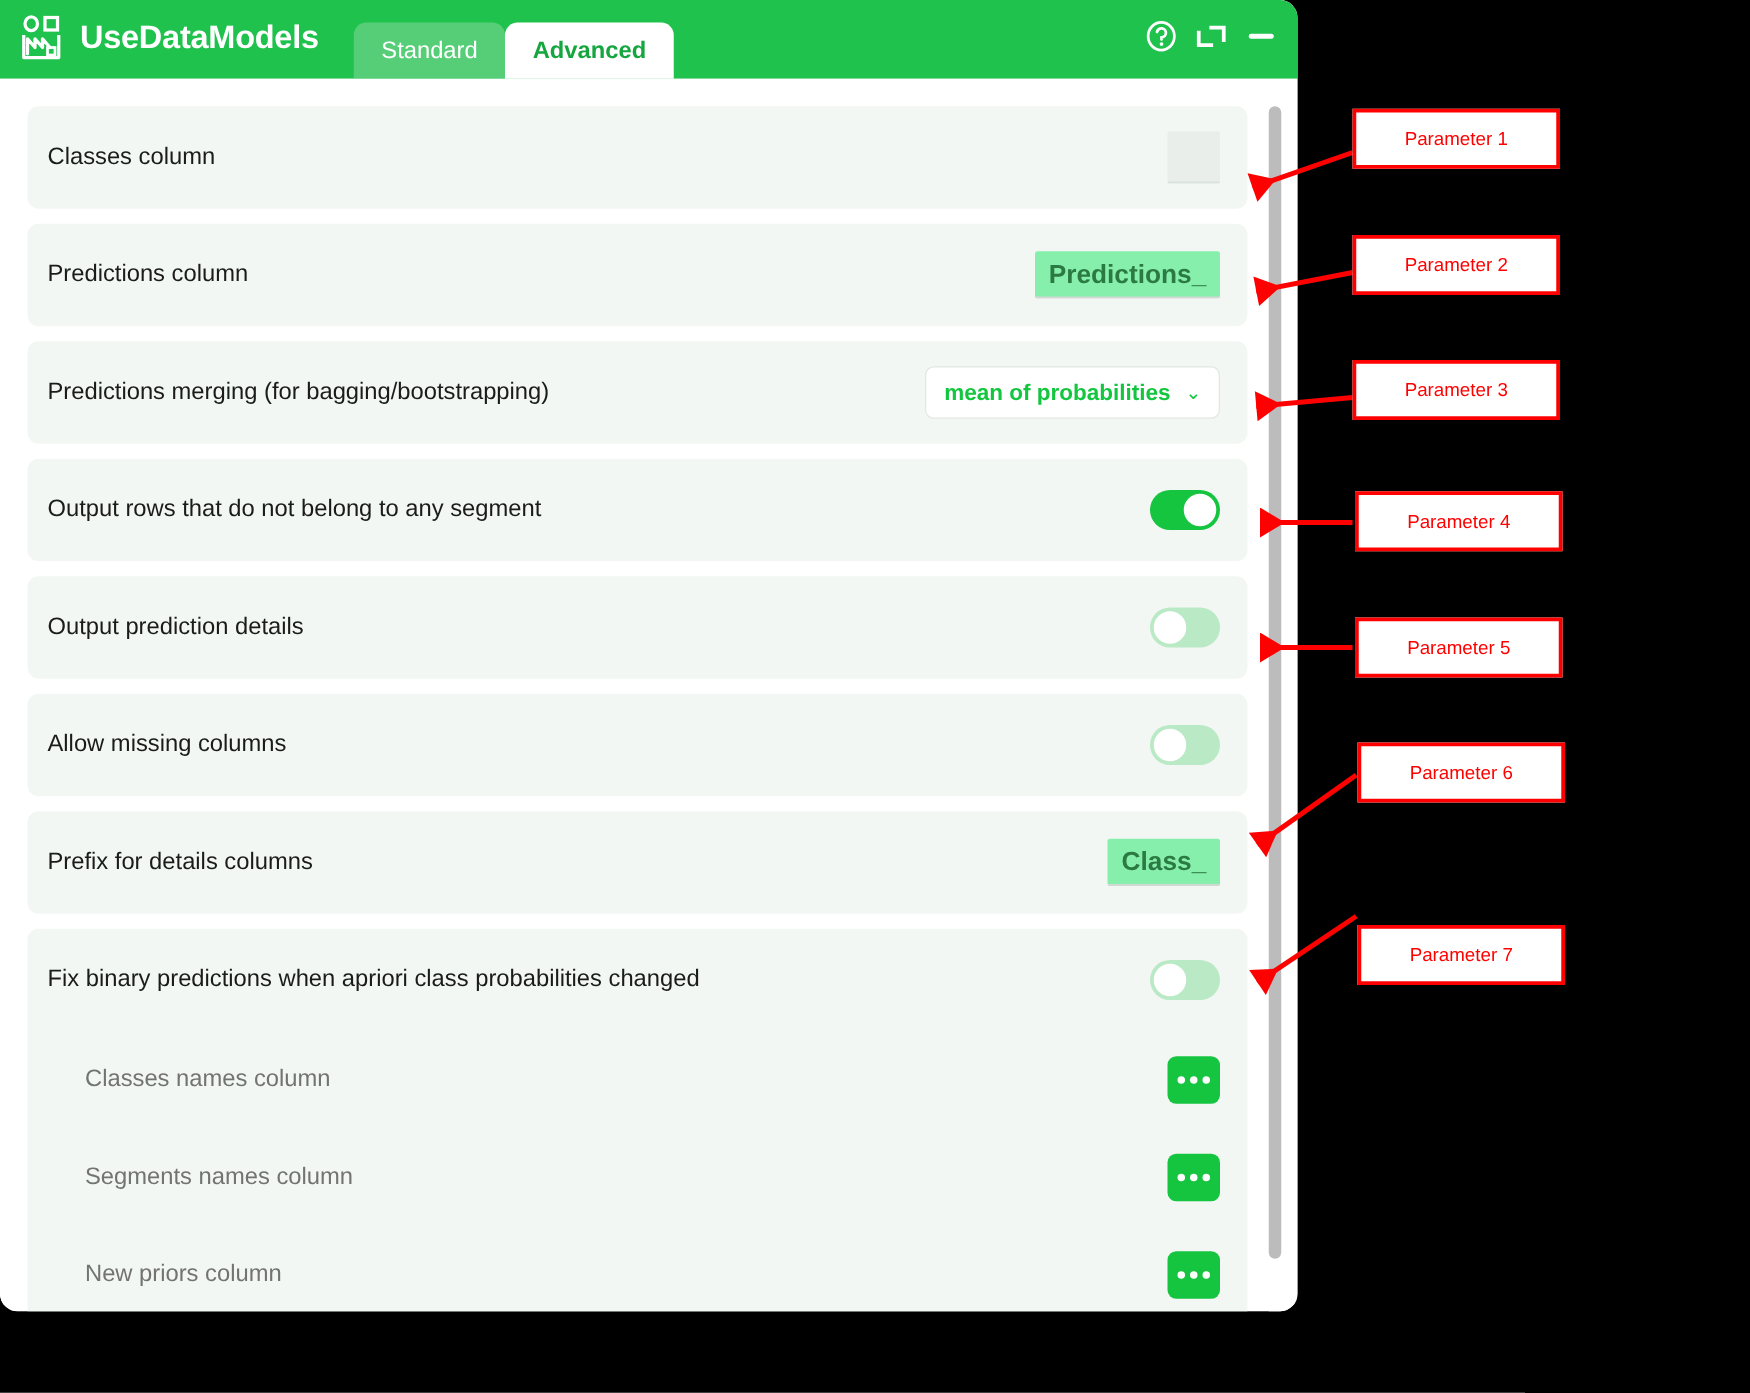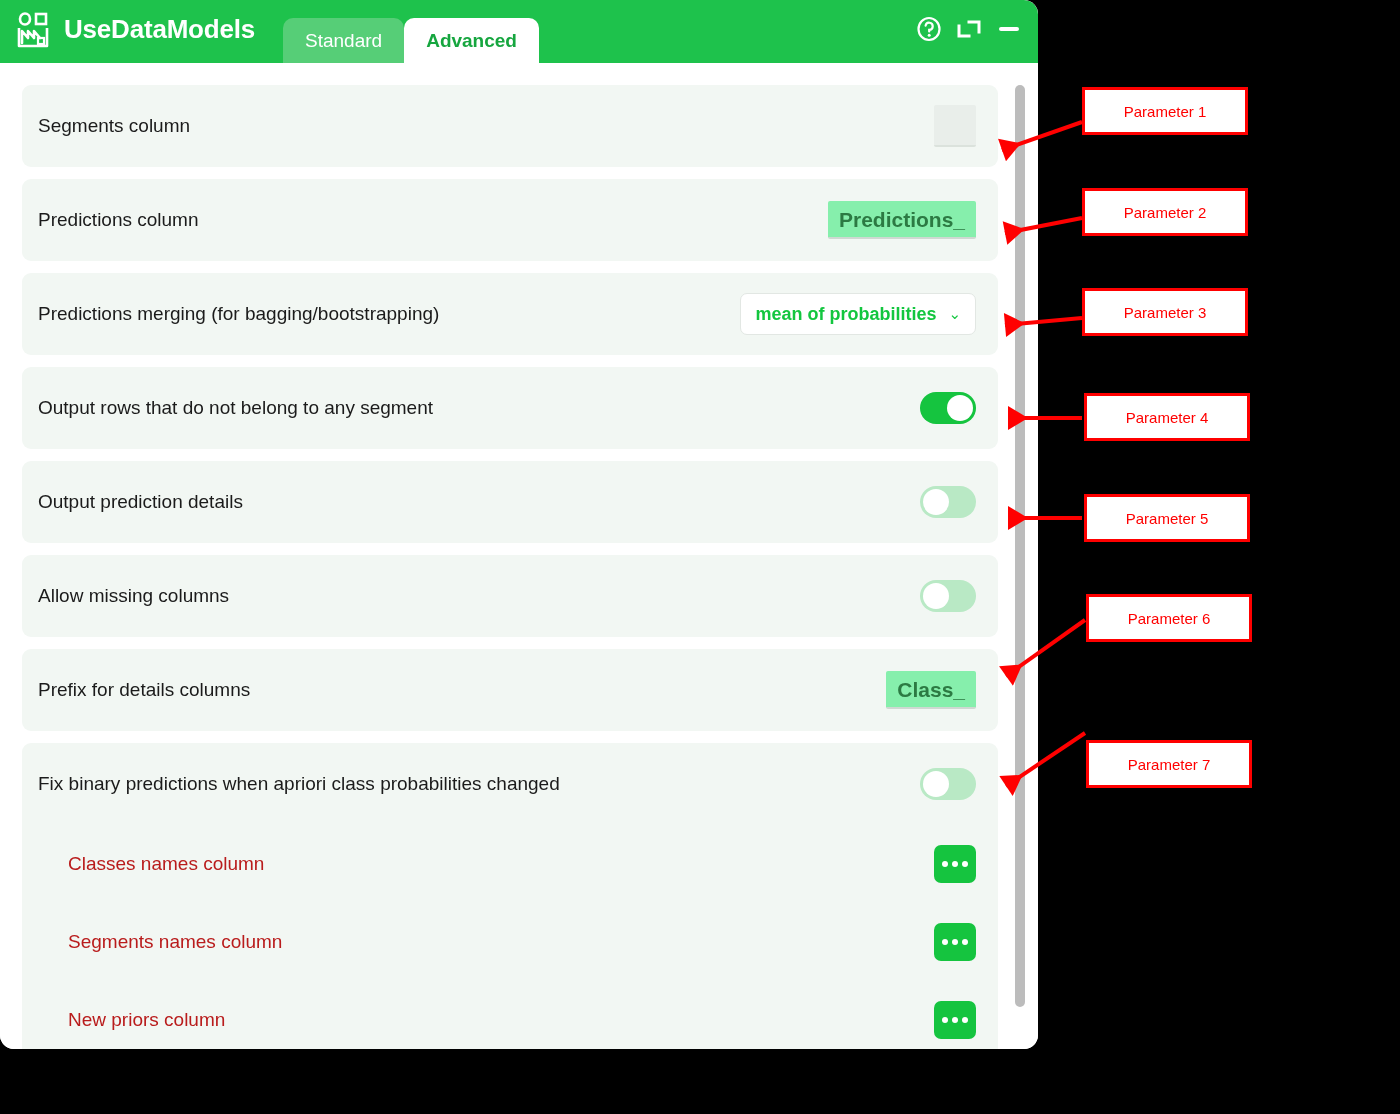--- a/index.html
+++ b/index.html
@@ -124,21 +124,21 @@
     min-height: 82px;
     padding: 0 22px 0 16px;
   }
   .group-head .label { font-size: 19px; color:#1b1b1b; flex:1; }
   .sub-row {
     display: flex;
     align-items: center;
     min-height: 78px;
     padding: 0 22px 0 46px;
   }
-  .sub-row .label { font-size: 19px; color:#b91c1c; flex:1; }
+  .sub-row .label { font-size: 19px; color:#737373; flex:1; }
 
   
   .text-input {
     width: 42px;
     height: 42px;
     background: #e9eeea;
     border: none;
     border-bottom: 2px solid #dbe2dc;
     border-radius: 2px;
   }
@@ -283,21 +283,21 @@
         <svg class="ic" width="26" height="24" viewBox="0 0 26 24">
           <rect x="3" y="10" width="20" height="4" rx="2" fill="#ffffff"></rect>
         </svg>
       </div>
     </div>
 
     <div class="panel">
       <div class="rows">
 
         <div class="row">
-          <div class="label">Segments column</div>
+          <div class="label">Classes column</div>
           <input class="text-input" type="text" value="" placeholder="" style="">
         </div>
 
         <div class="row">
           <div class="label">Predictions column</div>
           <div class="value-box">Predictions_</div>
         </div>
 
         <div class="row">
           <div class="label">Predictions merging (for bagging/bootstrapping)</div>

